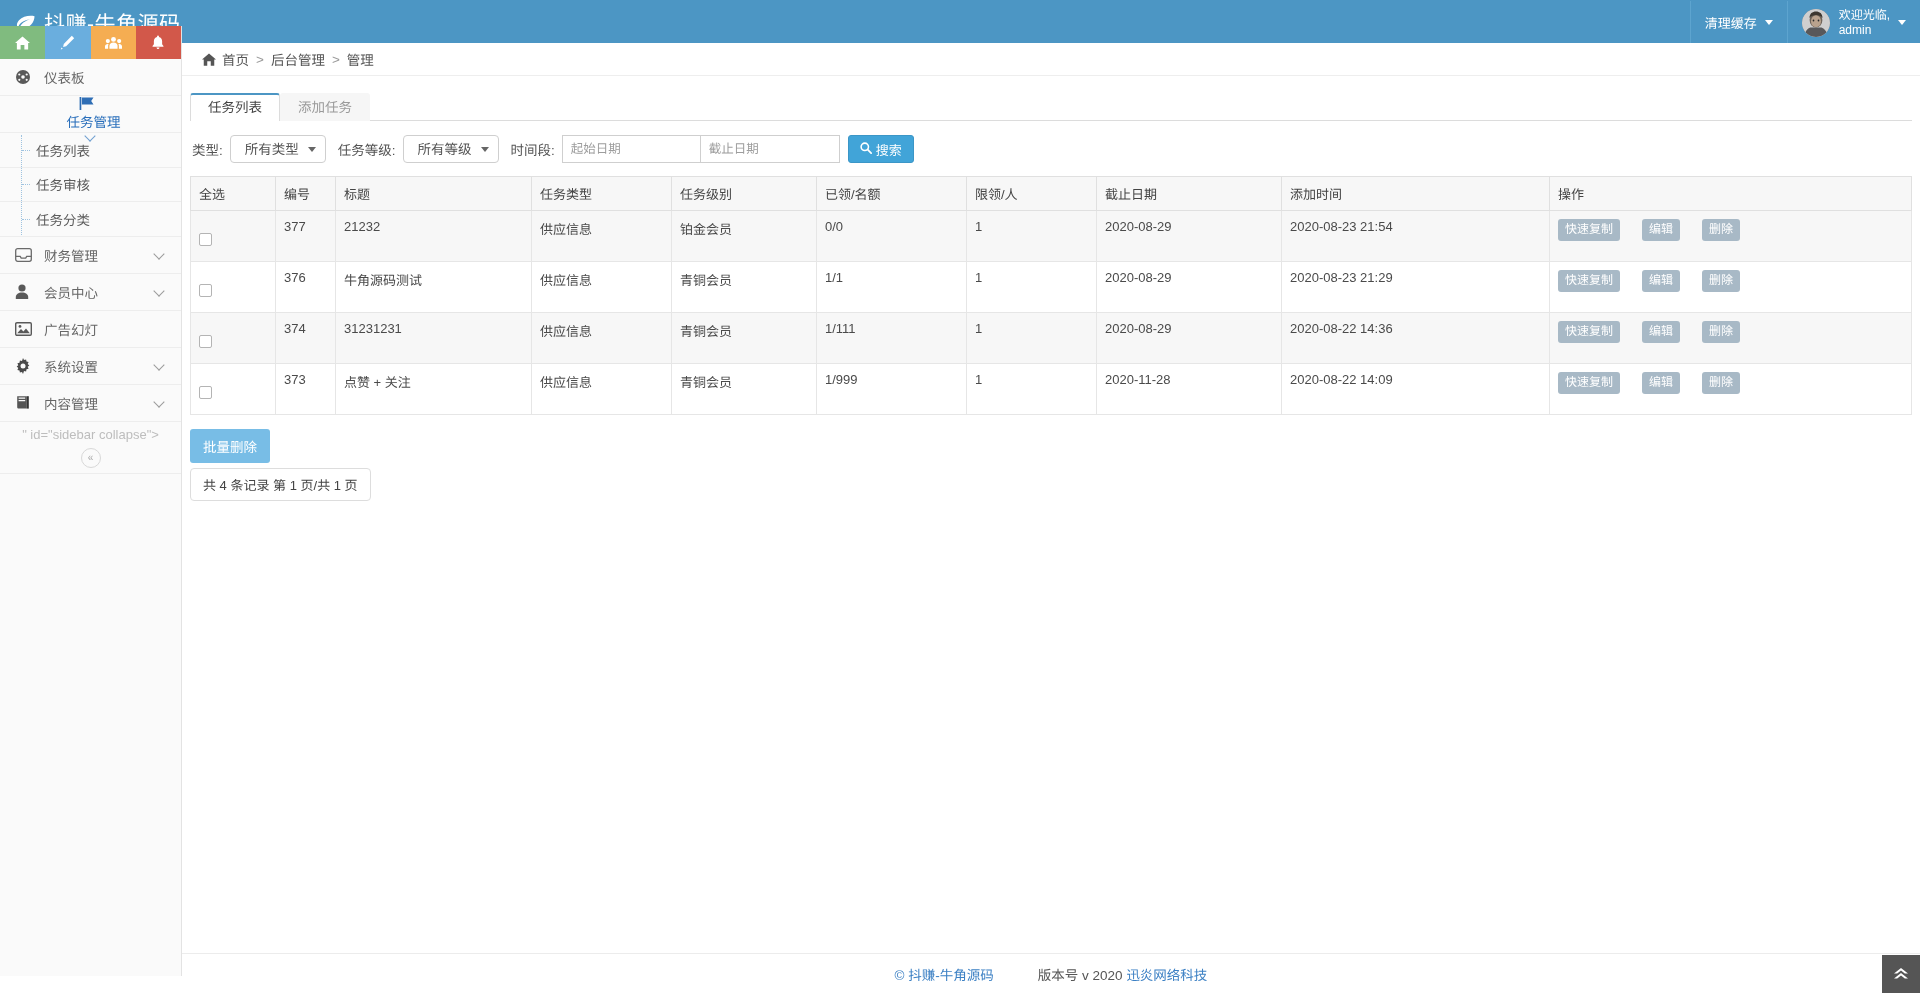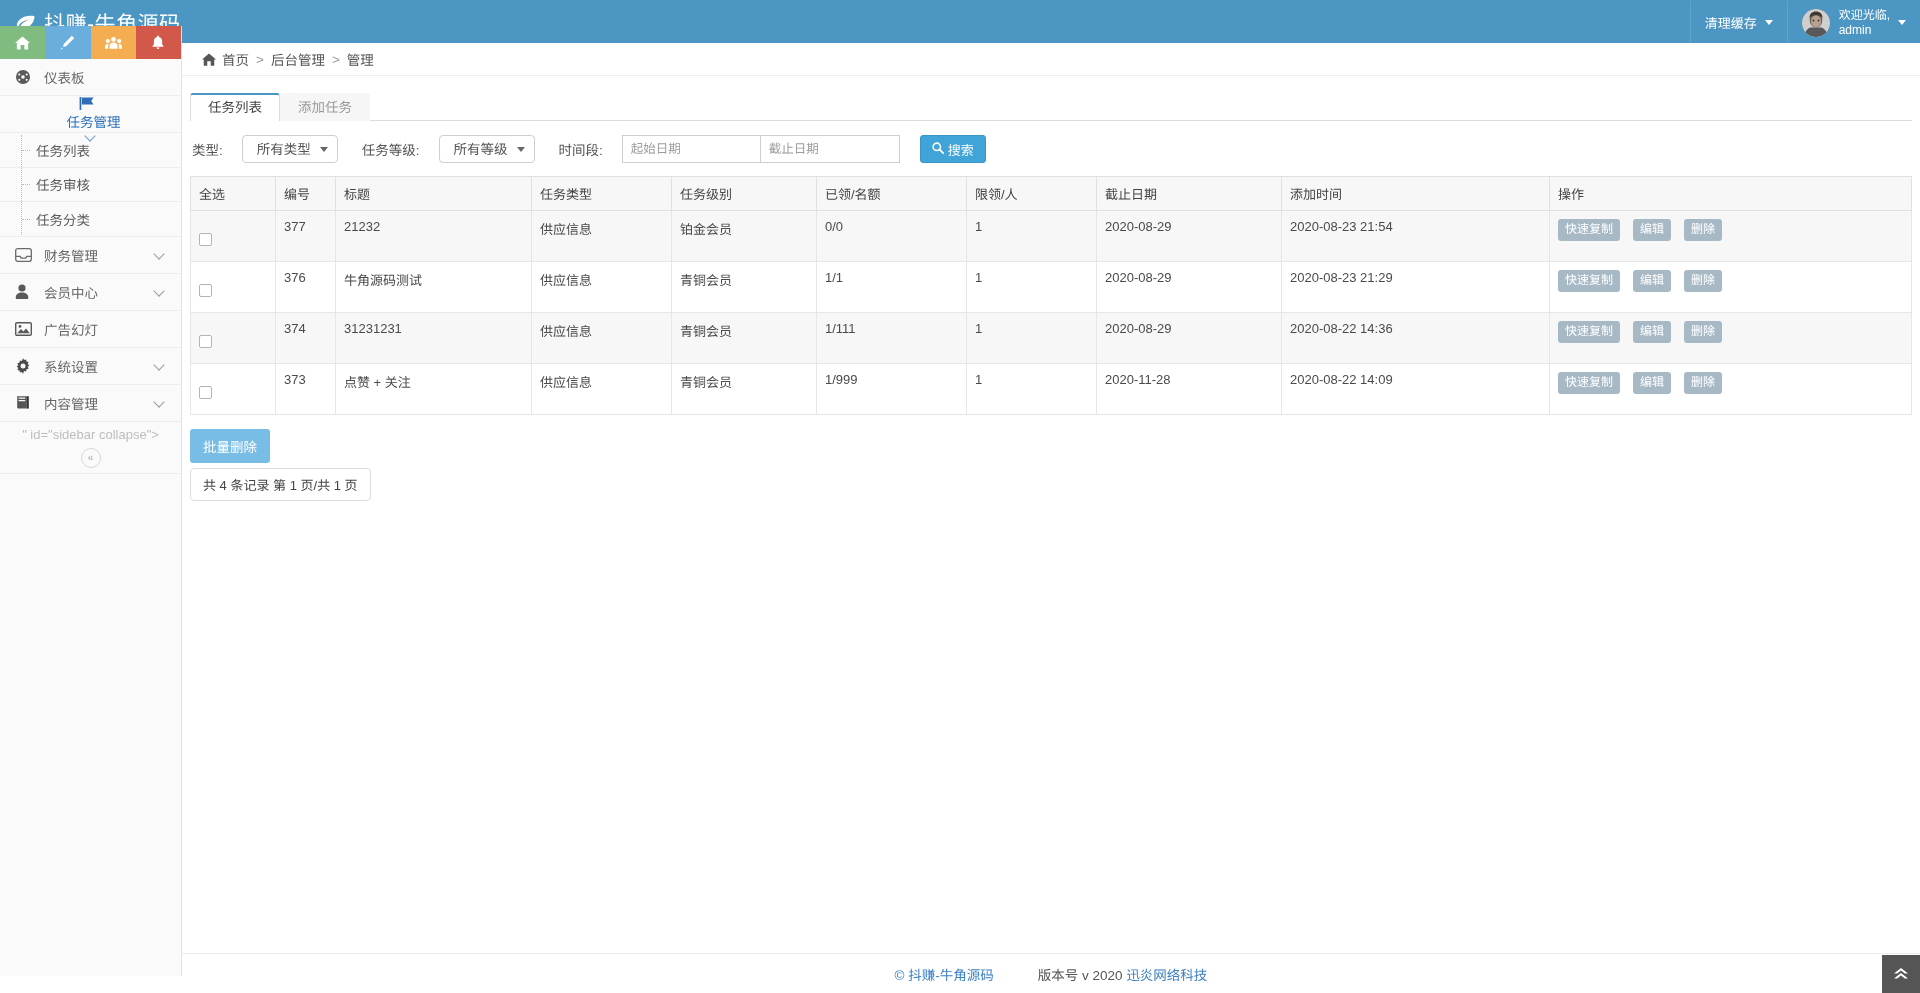--- a/index.html
+++ b/index.html
@@ -220,21 +220,21 @@
     border-color: #dcdcdc;
     border-top: 2px solid #4c96c4;
     color: #444;
     padding-top: 6px;
   }
 
   
   .filterbar {
     display: flex; align-items: center;
     padding: 14px 0 13px 2px;
-    gap: 12px;
+    gap: 0;
     font-size: 13.5px;
     color: #555;
   }
   .fb-label { margin-right: 7px; white-space: nowrap; }
   .fb-select {
     appearance: none; -webkit-appearance: none;
     height: 28px;
     border: 1px solid #cfcfcf;
     border-radius: 4px;
     background: #fff;
@@ -325,21 +325,21 @@
     cursor: pointer;
   }
   .act-btn {
     display: inline-block;
     background: #a8b9c6;
     color: #fff;
     font-size: 12px;
     border: none;
     border-radius: 3px;
     padding: 4px 7px 5px 7px;
-    margin-right: 13px;
+    margin-right: 22px;
     font-family: "Liberation Sans", sans-serif;
     cursor: pointer;
     line-height: 1.1;
   }
 
   
   .bulk-row { padding-top: 14px; }
   .bulk-btn {
     background: #78bde6;
     color: #fff;

